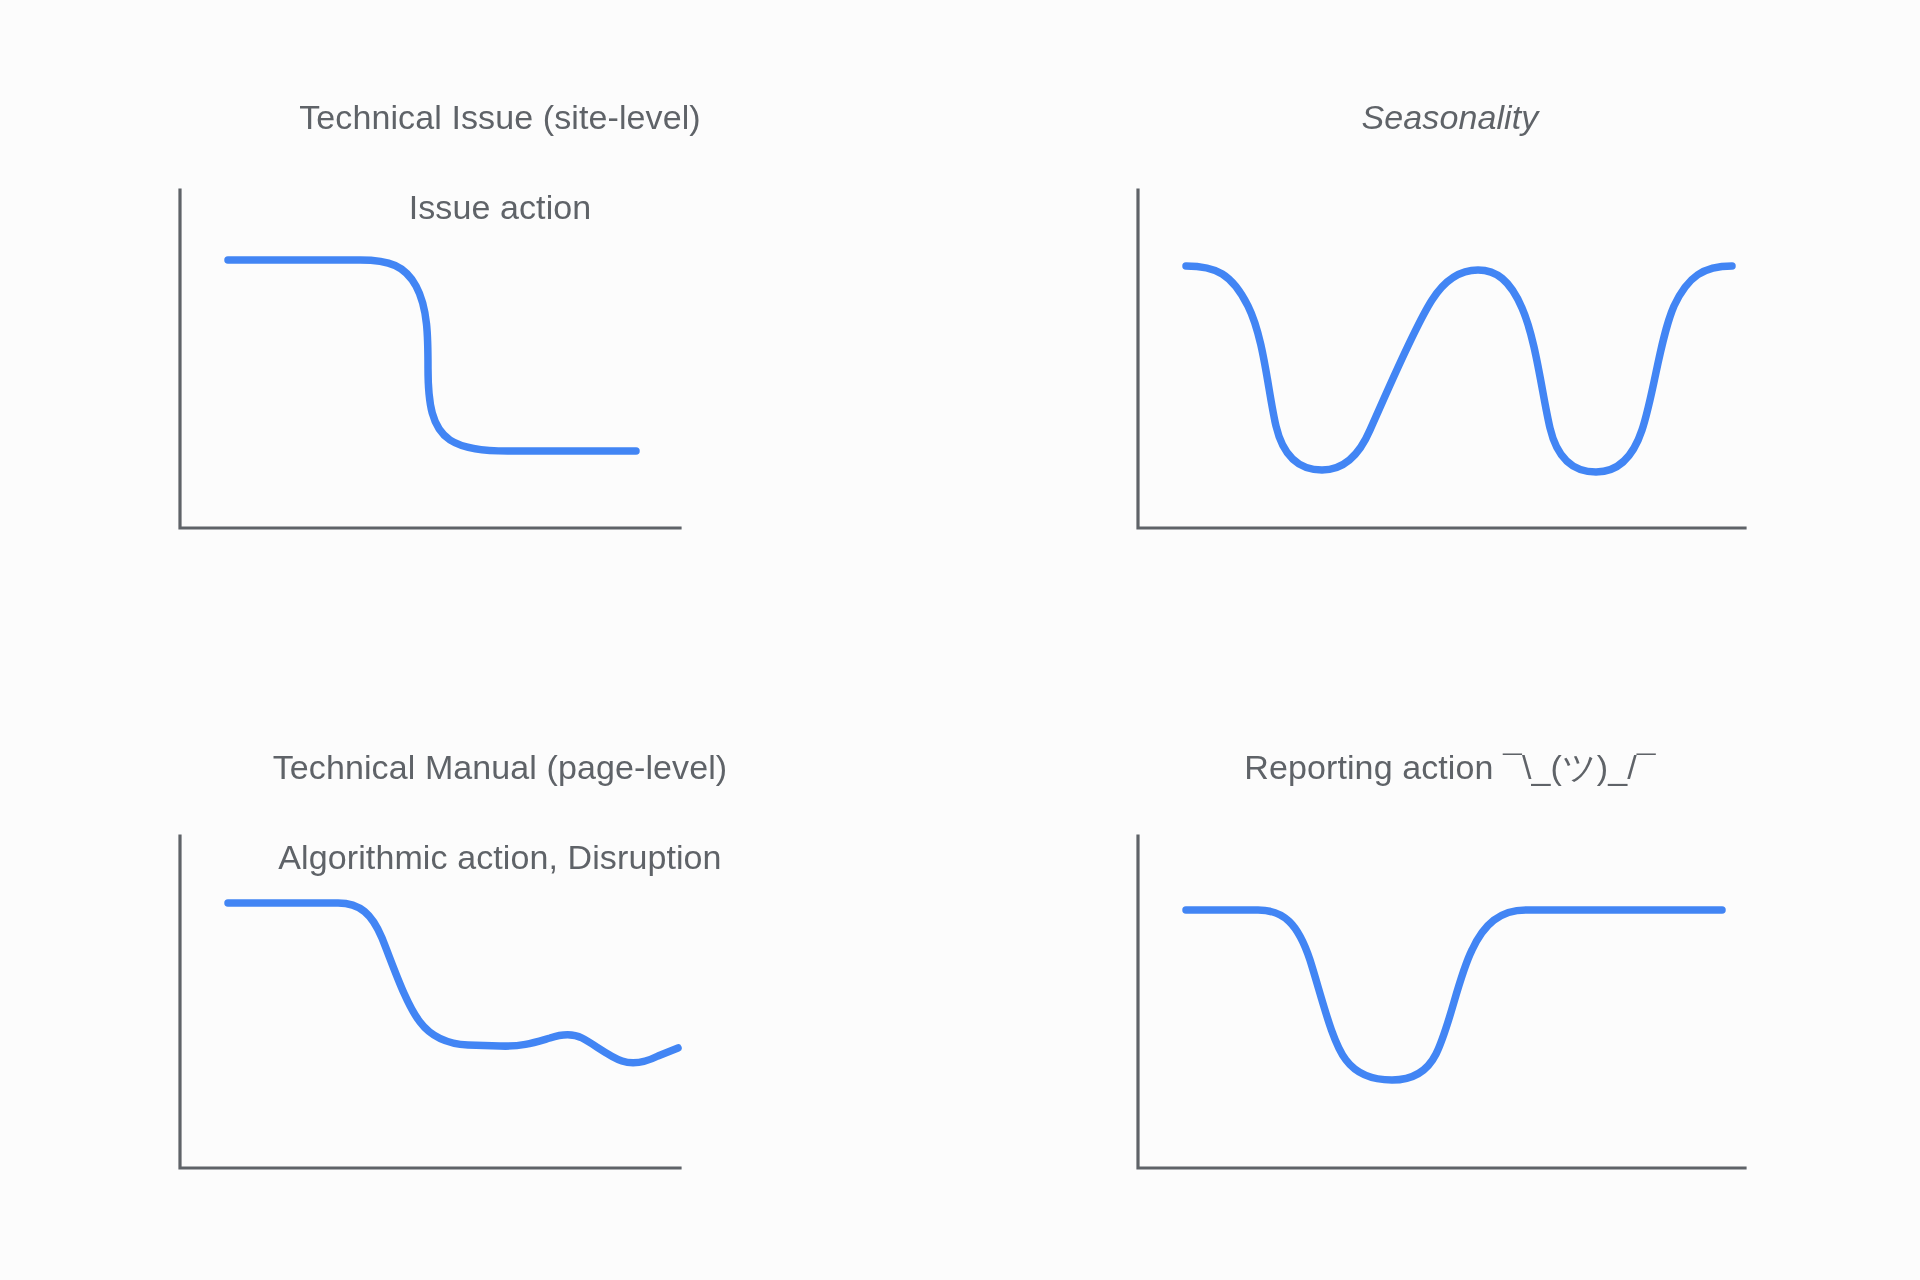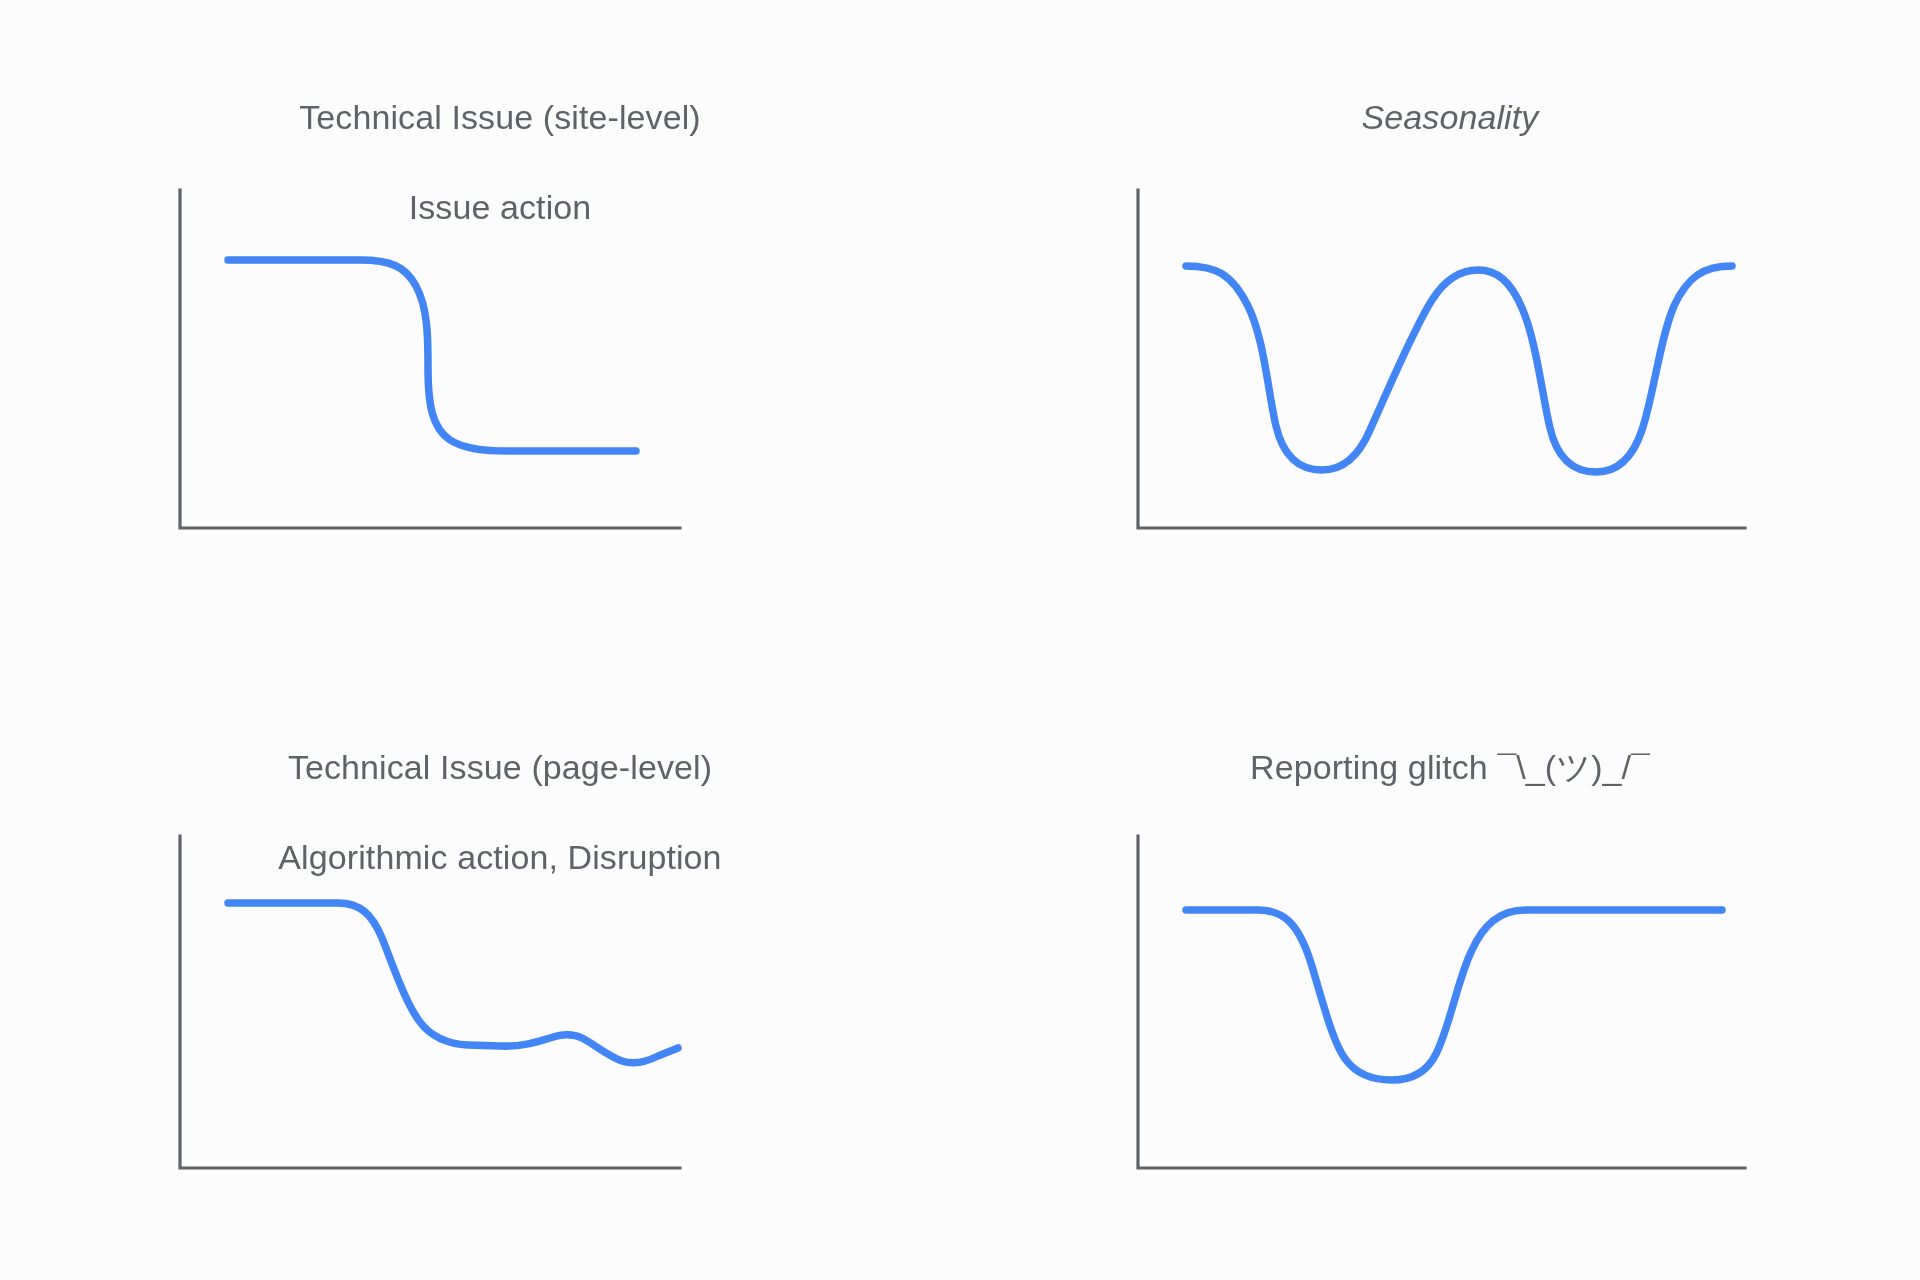--- a/index.html
+++ b/index.html
@@ -103,21 +103,21 @@
                  C 606 294 622 282 632 252
                  C 644 216 650 160 664 128
                  C 678 98 694 88 722 88"></path>
       </svg>
     </div>
   </div>
 
   <div class="panel" id="panel-technical-page">
     <div class="title-slot">
       <div class="panel-title">
-        <span class="t-line">Technical Issue (page-level)</span>
+        <span class="t-line">Technical Manual (page-level)</span>
         <span class="t-line">Algorithmic action, Disruption</span>
       </div>
     </div>
     <div class="plot-slot">
       <svg class="plot" width="880" height="400" viewBox="0 0 880 400">
         <g>
           <path d="M 120 8 L 120 340 L 620 340" fill="none" stroke="#5f6368" stroke-width="3.2" stroke-linecap="square"></path>
         </g>
         <path fill="none" stroke="#4285f4" stroke-width="7.5" stroke-linecap="round" stroke-linejoin="round" d="M 168 75
                  L 278 75
@@ -130,21 +130,21 @@
                  C 534 216 548 228 562 233
                  C 574 237 586 234 598 228
                  L 618 220"></path>
       </svg>
     </div>
   </div>
 
   <div class="panel" id="panel-reporting-glitch">
     <div class="title-slot">
       <div class="panel-title">
-        <span class="t-line">Reporting glitch ¯\_(ツ)_/¯</span>
+        <span class="t-line">Reporting action ¯\_(ツ)_/¯</span>
       </div>
     </div>
     <div class="plot-slot">
       <svg class="plot" width="880" height="400" viewBox="0 0 880 400">
         <g>
           <path d="M 128 8 L 128 340 L 735 340" fill="none" stroke="#5f6368" stroke-width="3.2" stroke-linecap="square"></path>
         </g>
         <path fill="none" stroke="#4285f4" stroke-width="7.5" stroke-linecap="round" stroke-linejoin="round" d="M 176 82
                  L 248 82
                  C 274 82 288 96 300 132

